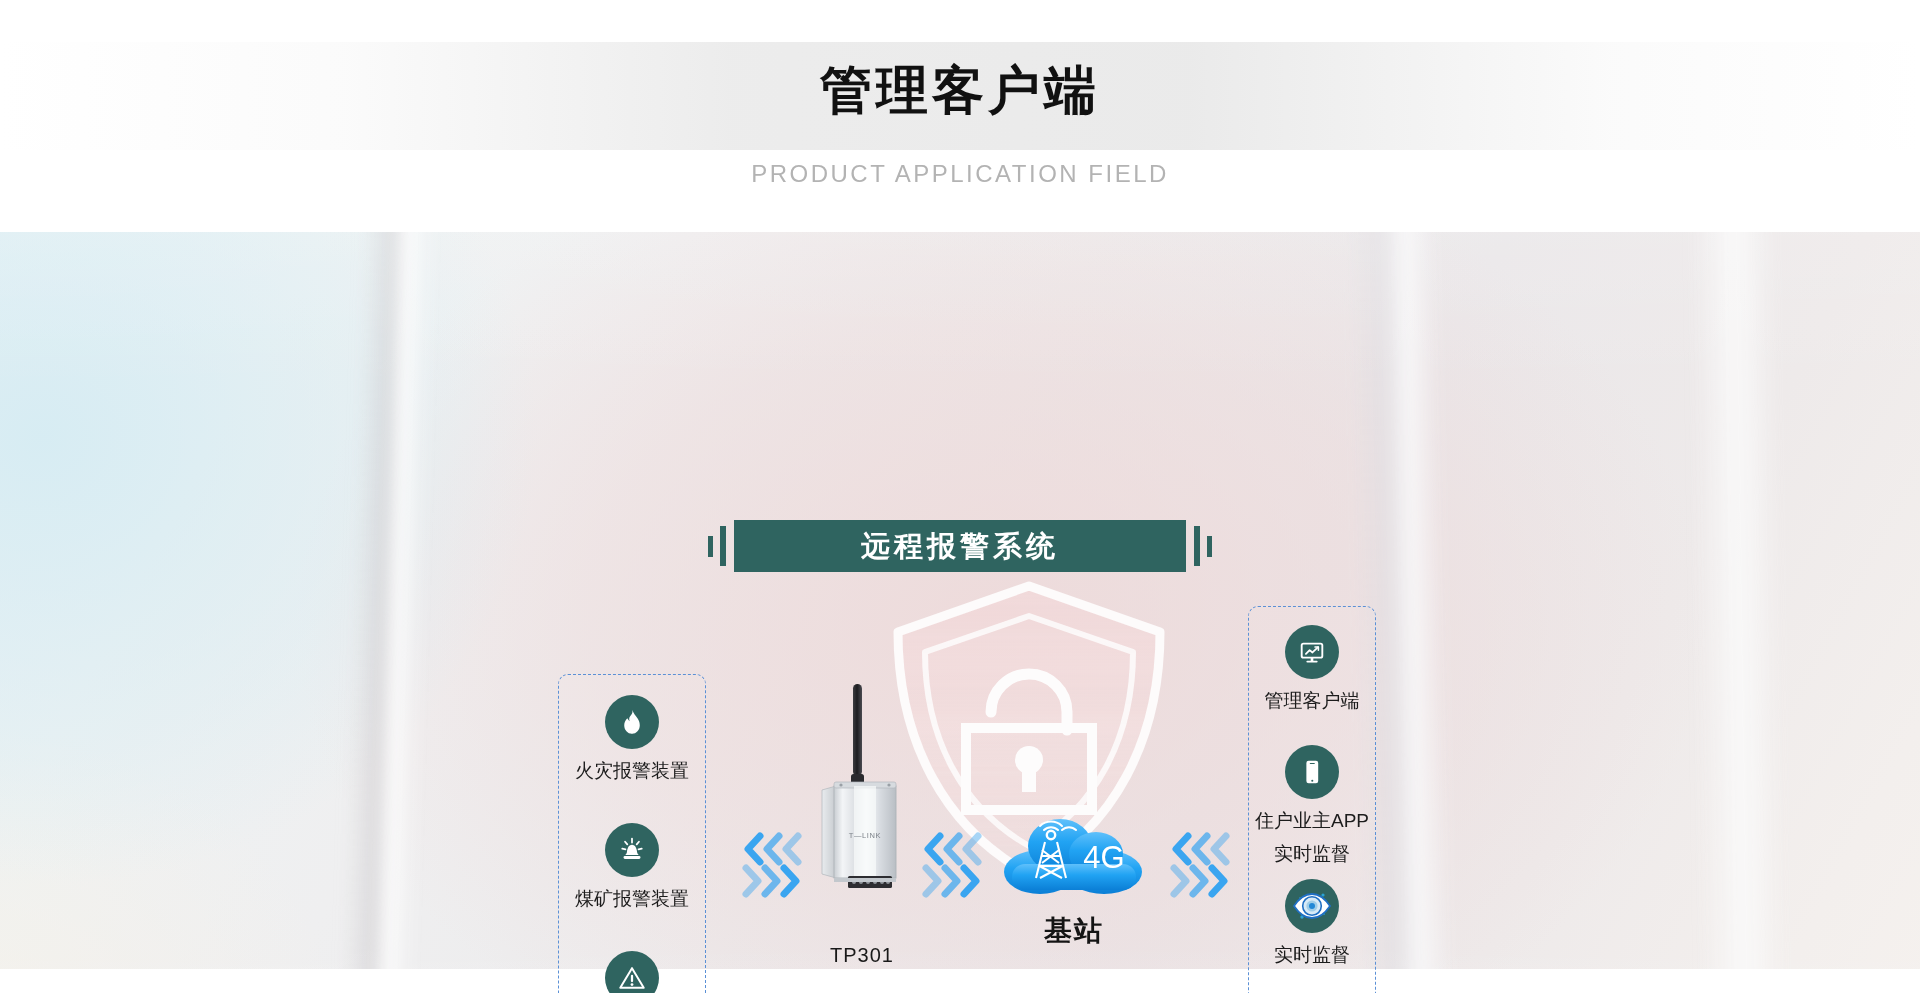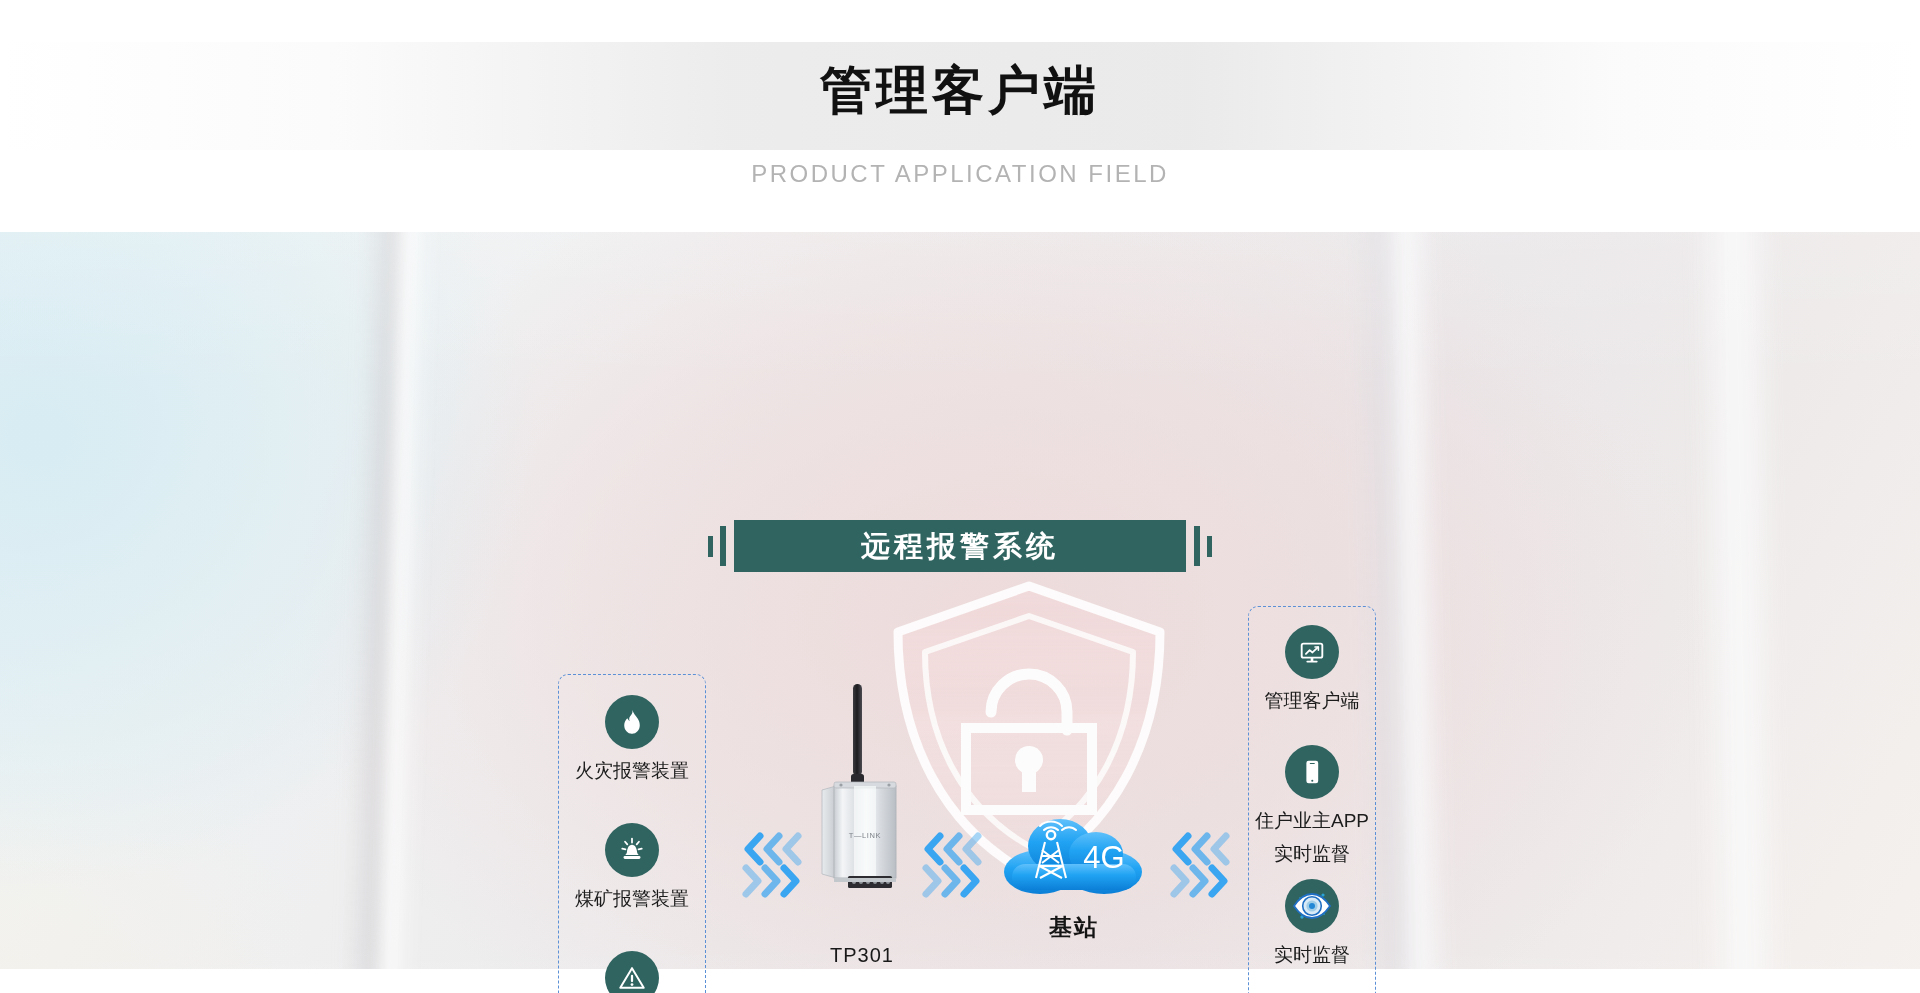--- a/index.html
+++ b/index.html
@@ -232,21 +232,21 @@
     position: absolute;
     left: 1000px; top: 574px;
     width: 148px; height: 96px;
     z-index: 14;
   }
   #cloud-label {
     position: absolute;
     left: 1004px; top: 680px;
     width: 140px;
     text-align: center;
-    font-size: 23px;
+    font-size: 28px;
     font-weight: bold;
     color: #141414;
     letter-spacing: 2px;
     z-index: 14;
   }
 
   
   .arrows {
     position: absolute;
     width: 62px; height: 74px;

